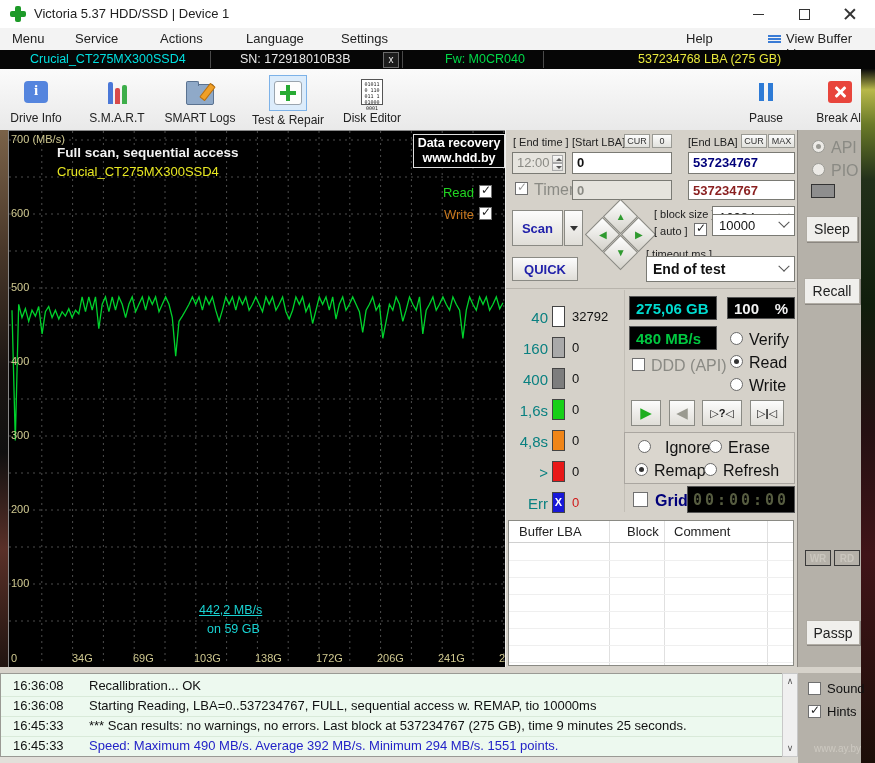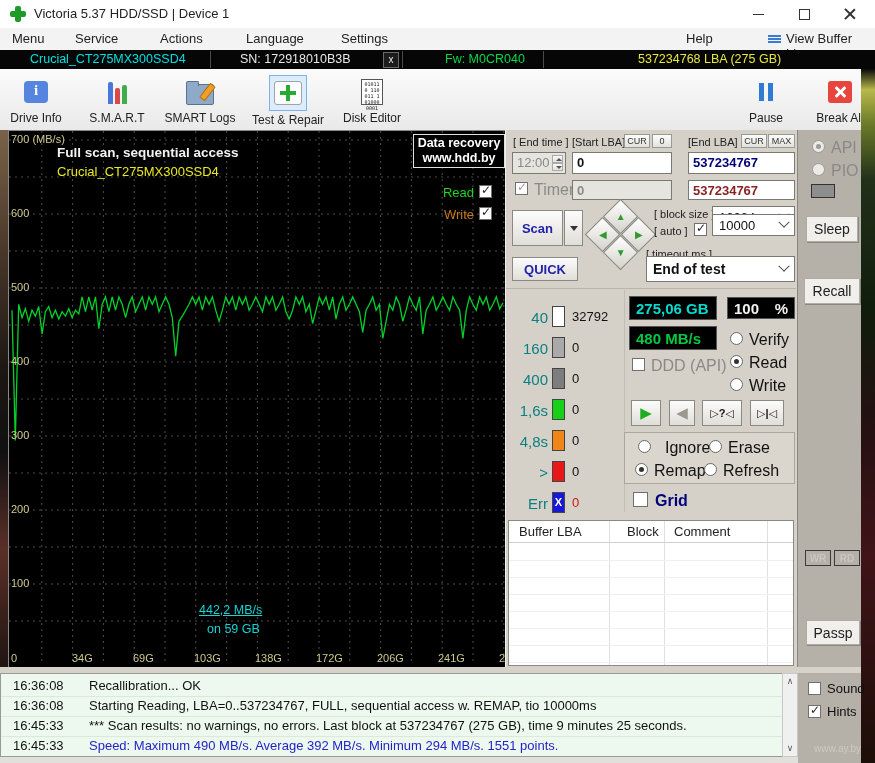--- a/index.html
+++ b/index.html
@@ -437,20 +437,21 @@
   <div class="rlbl" style="left:151px;top:309px;margin-left:8px;">Ignore</div>
   <div class="radio" style="left:203px;top:310px;"></div>
   <div class="rlbl" style="left:222px;top:309px;">Erase</div>
   <div class="radio sel" style="left:129px;top:333px;"></div>
   <div class="rlbl" style="left:148px;top:332px;">Remap</div>
   <div class="radio" style="left:198px;top:333px;"></div>
   <div class="rlbl" style="left:217px;top:332px;">Refresh</div>
 
   <div class="cb" style="left:127px;top:362px;width:15px;height:15px;"></div>
   <div class="rlbl" style="left:149px;top:362px;font-weight:bold;color:#00007a;">Grid</div>
+  <div class="led" style="left:181px;top:356px;width:108px;height:27px;color:#565c40;font-family:'DejaVu Sans Mono',monospace;letter-spacing:3px;justify-content:center;">00:00:00</div>
 
   <div class="tbl" id="defects-table">
     <div class="tbl-h" style="left:10px;">Buffer LBA</div>
     <div class="tbl-h" style="left:110px;margin-left:8px;">Block</div>
     <div class="tbl-h" style="left:165px;">Comment</div>
     <div class="tbl-vline" style="left:100px;"></div>
     <div class="tbl-vline" style="left:155px;"></div>
     <div class="tbl-vline" style="left:258px;"></div>
     <div class="tbl-hline"></div>
     <div id="tbl-rows">

